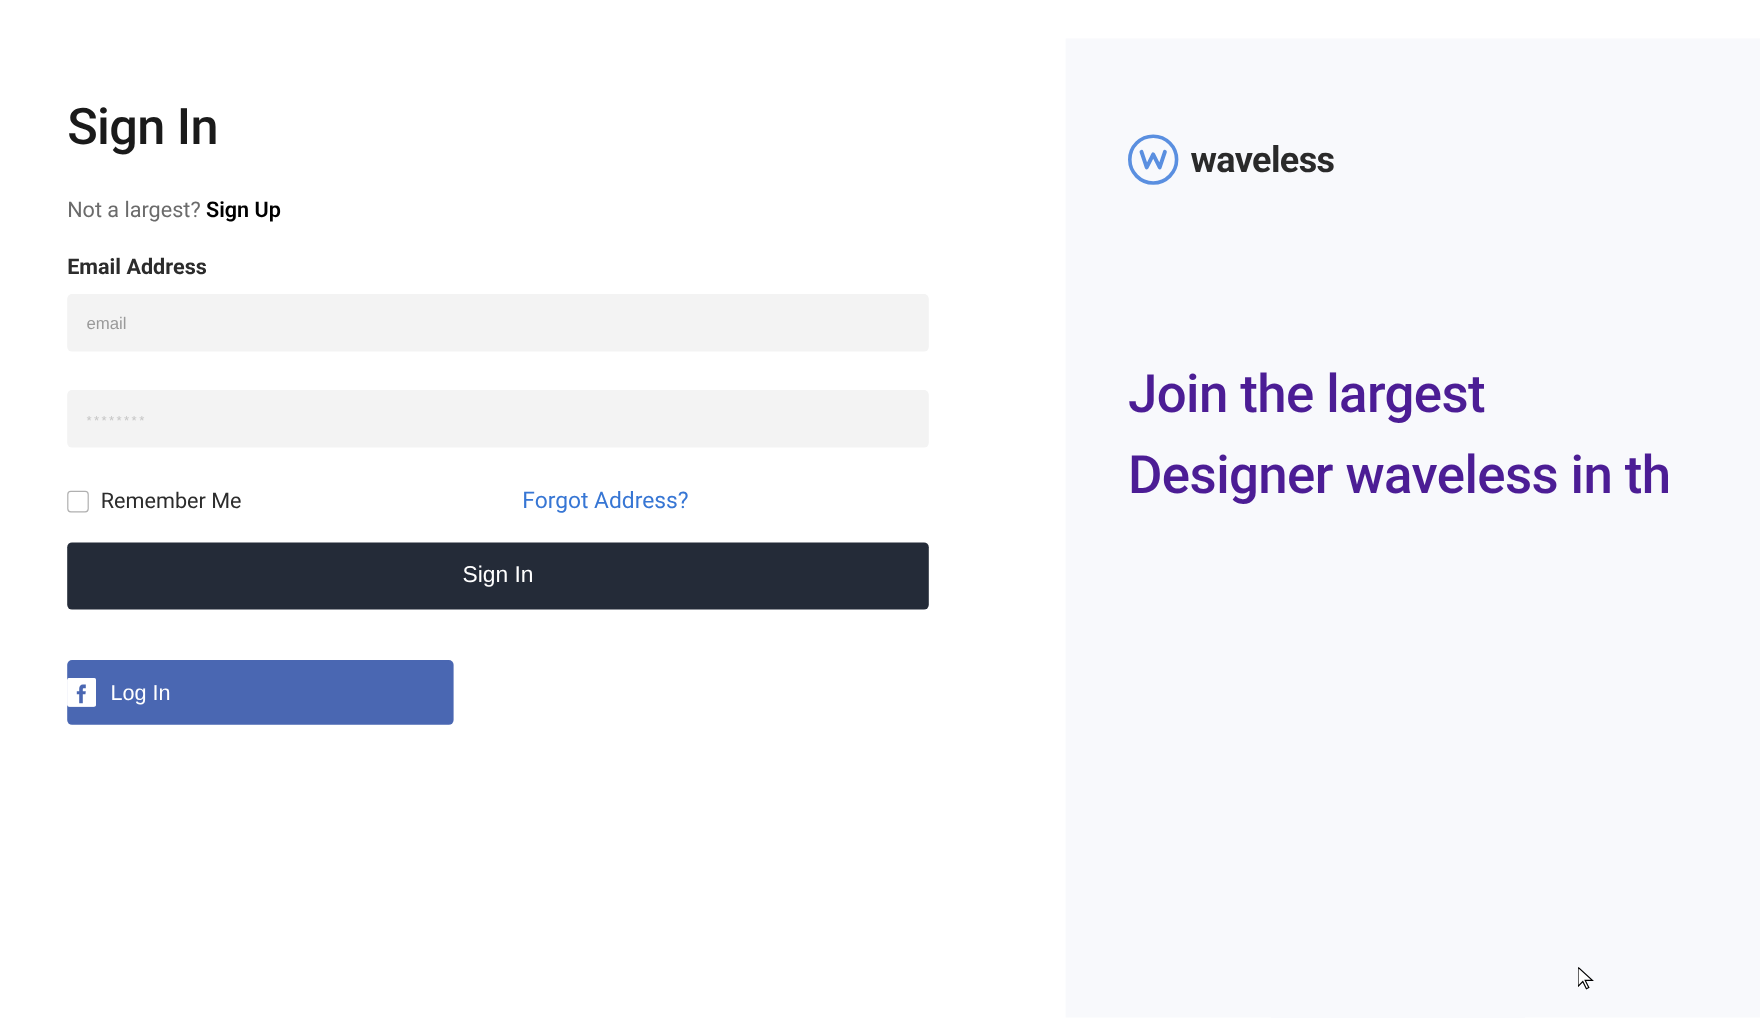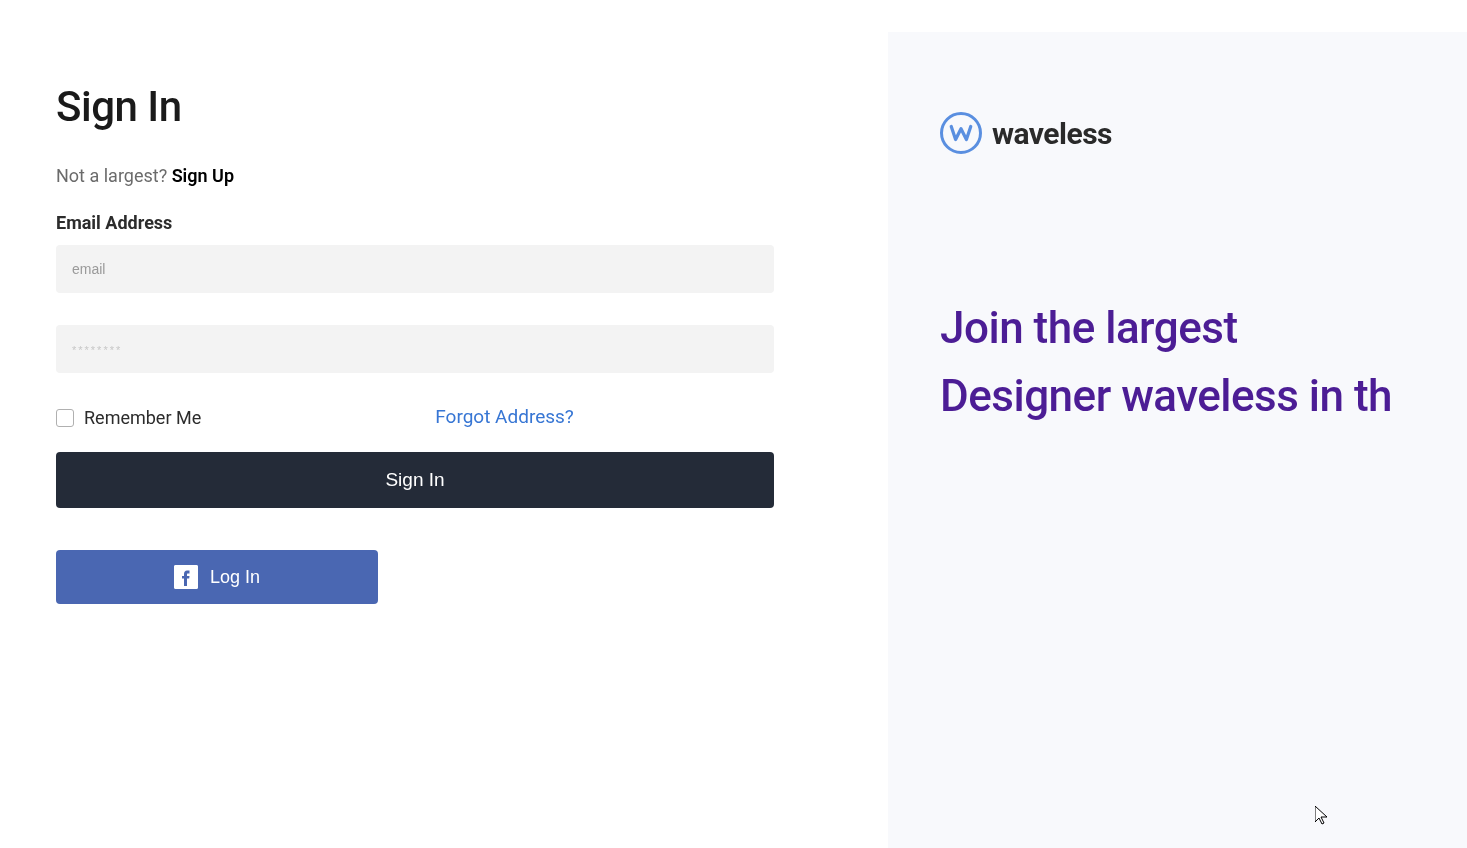--- a/index.html
+++ b/index.html
@@ -119,21 +119,20 @@
       height: 54px;
       background: #4a67b2;
       color: #ffffff;
       border: none;
       border-radius: 4px;
       font-size: 18px;
       font-weight: 400;
       cursor: pointer;
       display: flex;
       align-items: center;
-      justify-content: center;
       gap: 12px;
     }
     .fb-icon {
       width: 24px;
       height: 24px;
       background: #ffffff;
       border-radius: 2px;
       position: relative;
       display: flex;
       align-items: center;

